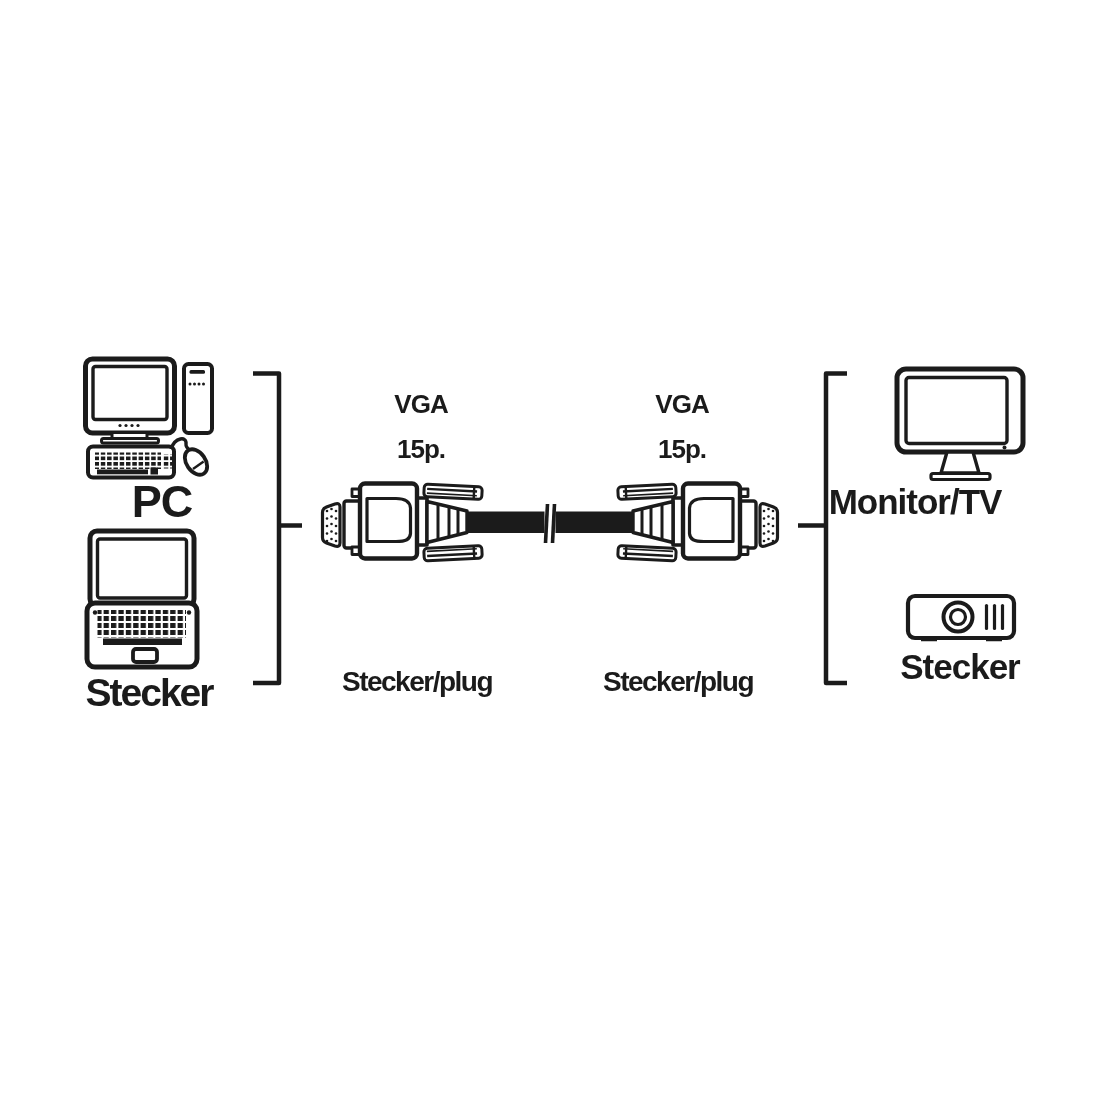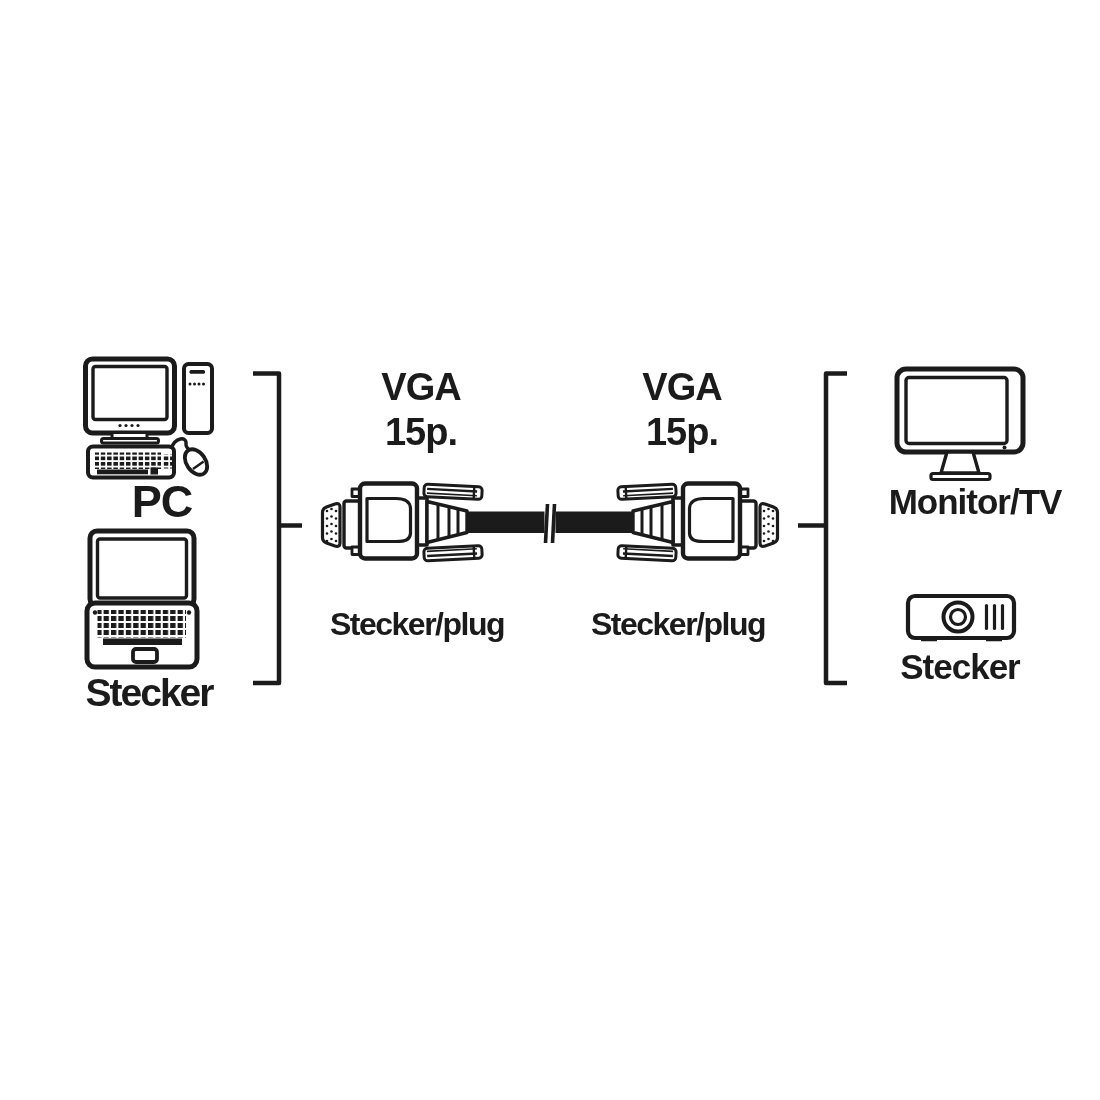--- a/index.html
+++ b/index.html
@@ -13,27 +13,27 @@
   .o  { stroke:var(--ink); fill:#fff; stroke-linejoin:round; }
   .l  { stroke:var(--ink); fill:none; stroke-linejoin:round; }
   .f  { fill:var(--ink); stroke:none; }
   .label {
     position:absolute; color:var(--ink); font-weight:700;
     letter-spacing:-1px; white-space:nowrap; transform:translateX(-50%);
     line-height:1; text-align:center;
   }
   .lab-pc       { left:162px; top:479px; font-size:45px; }
   .lab-notebook { left:149px; top:673px; font-size:39px; letter-spacing:-2px; }
-  .vga-block    { font-size:38px; line-height:45px; top:365px; }
+  .vga-block    { font-size:26px; line-height:45px; top:382px; }
   .vga-left     { left:421px; }
   .vga-right    { left:682px; }
-  .lab-plug     { font-size:32px; top:608px; letter-spacing:-1.5px; }
+  .lab-plug     { font-size:28px; top:668px; letter-spacing:-1.5px; }
   .plug-left    { left:417px; }
   .plug-right   { left:678px; }
-  .lab-monitor  { left:975px; top:484px; font-size:35px; }
+  .lab-monitor  { left:915px; top:484px; font-size:35px; }
   .lab-beamer   { left:960px; top:649px; font-size:35px; }
 </style>
 </head>
 <body>
 
 <div class="stage">
 
   <svg class="canvas" width="1100" height="1100" viewBox="0 0 1100 1100">
     <defs>
       <pattern id="keysSmall" width="6.3" height="5.5" patternUnits="userSpaceOnUse">

